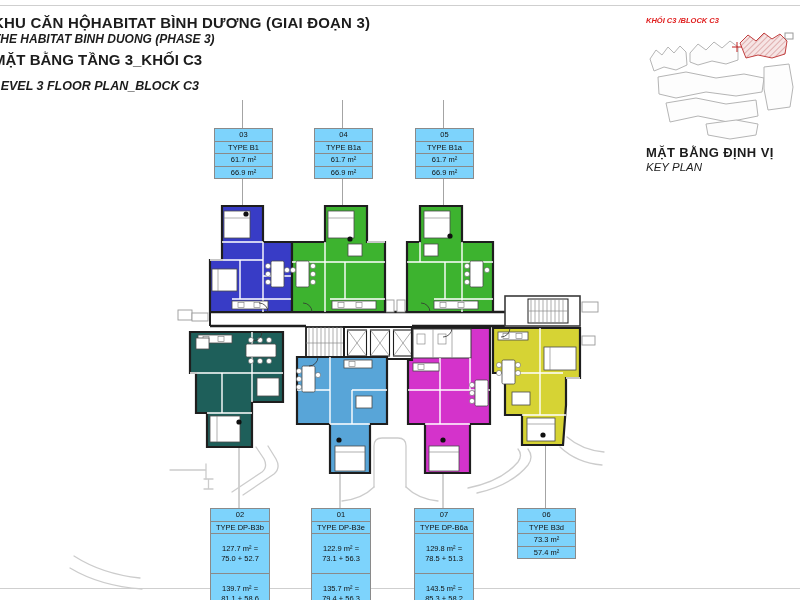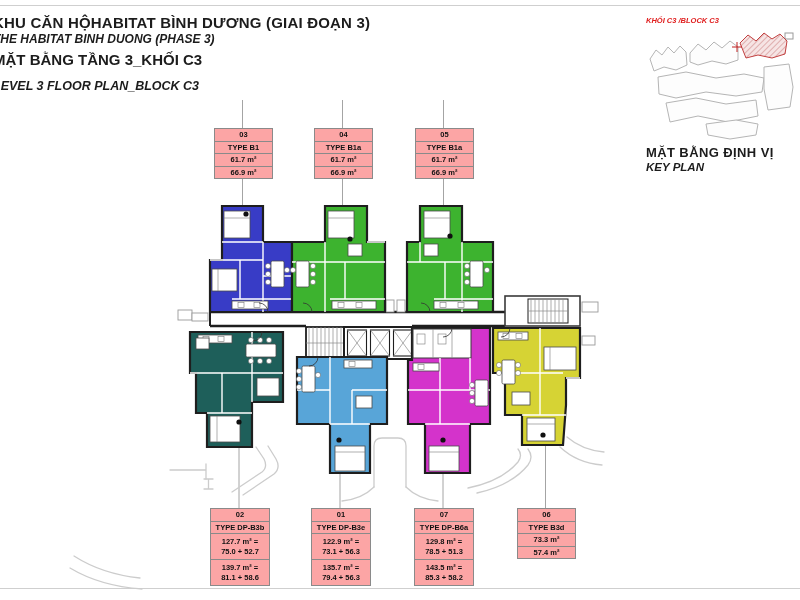--- a/index.html
+++ b/index.html
@@ -9,29 +9,29 @@
   
   #titleblock{position:absolute;left:-7px;top:13px;white-space:nowrap;}
   .t1{font-size:15px;font-weight:bold;line-height:19px;letter-spacing:.2px;}
   .t2{font-size:12px;font-style:italic;font-weight:bold;line-height:15px;}
   .t3{font-size:15px;font-weight:bold;line-height:20px;margin-top:3px;}
   .t4{font-size:12.5px;font-style:italic;font-weight:bold;line-height:15px;margin-top:9px;}
   
   #keyplan{position:absolute;left:646px;top:16px;width:150px;text-align:left;}
   .kp-red{font-size:7.5px;font-weight:bold;font-style:italic;color:var(--c-accent_red,#e02020);margin-bottom:2px;}
   .kp-vi{font-size:13px;font-weight:bold;letter-spacing:.4px;margin-top:0;}
-  .kp-en{font-size:11.5px;font-style:italic;font-weight:bold;margin-top:1px;}
+  .kp-en{font-size:11.5px;font-style:italic;font-weight:normal;margin-top:1px;}
   
-  .lbox{position:absolute;width:57px;background:#fca5a5;border:1px solid #8a8a8a;
-        font-size:7.5px;font-weight:bold;text-align:center;color:#111;}
+  .lbox{position:absolute;width:57px;background:#7dd3fc;border:1px solid #8a8a8a;
+        font-size:7.5px;font-weight:normal;text-align:center;color:#111;}
   .lbox.top{top:128px;}
   .lbox.bot{top:508px;}
   .lbox .row{padding:2px 0 1px 0;border-top:1px solid #8a8a8a;line-height:8.5px;}
   .lbox .row:first-child{border-top:none;}
-  .lbox .dbl{padding:3px 0;line-height:9.5px;}
+  .lbox .dbl{padding:10px 0;line-height:9.5px;}
   
   #plansvg{position:absolute;left:0;top:0;width:800px;height:600px;}
   .f-u03{fill:var(--u03,#383cc6);} .f-u04{fill:var(--u04,#3db32f);}
   .f-u05{fill:var(--u05,#3db32f);} .f-u02{fill:var(--u02,#1e5f5a);}
   .f-u01{fill:var(--u01,#58a5d8);} .f-u07{fill:var(--u07,#d433cb);}
   .f-u06{fill:var(--u06,#d6d334);}
   .uoutline{stroke:#1e1e1e;stroke-width:2.2;stroke-linejoin:miter;}
   .iwall{stroke:#ffffff;stroke-width:1.4;fill:none;}
   .furn{fill:#ffffff;stroke:#4a4a4a;stroke-width:.8;}
   .furnln{stroke:#7a7a7a;stroke-width:.6;fill:none;}

